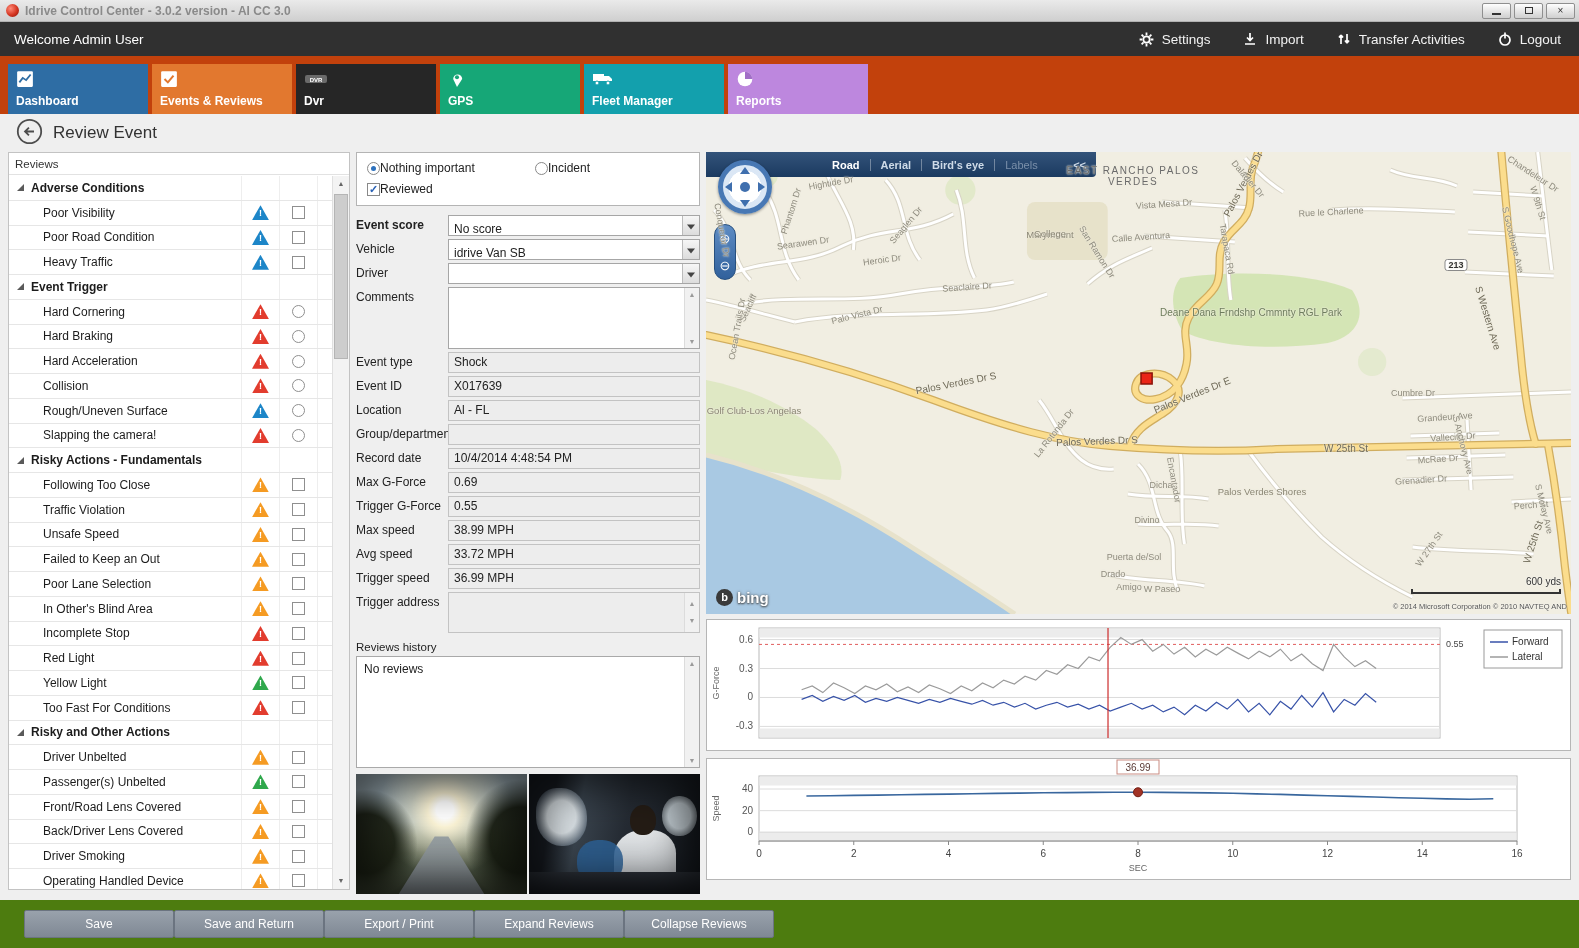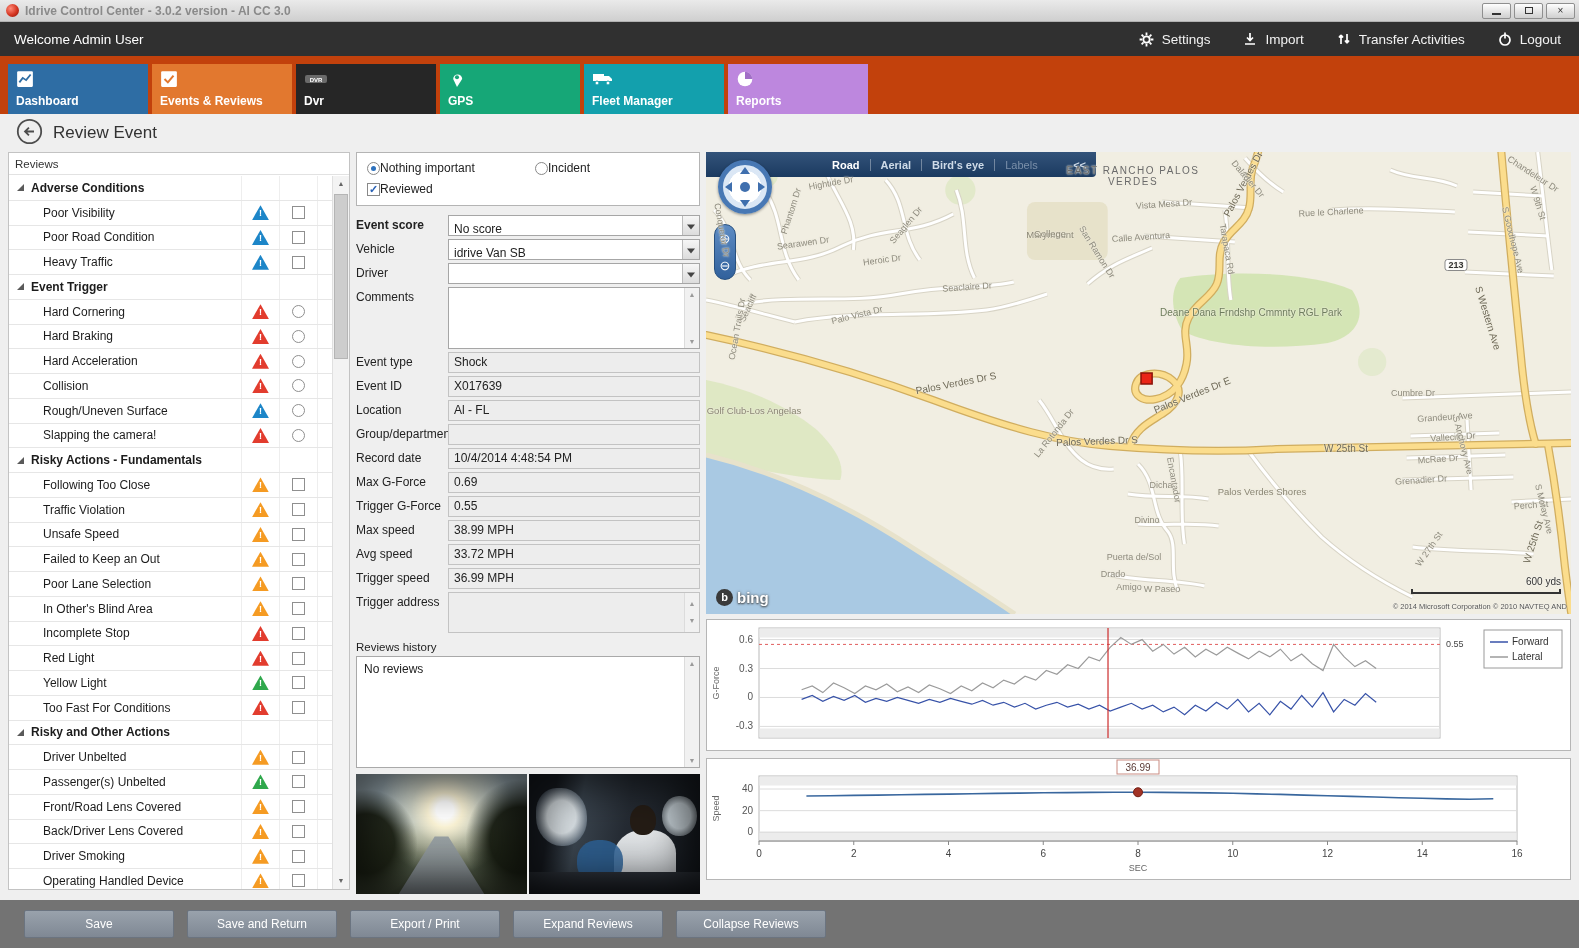--- a/index.html
+++ b/index.html
@@ -122,21 +122,21 @@
   .scale-label{font-size:10px;color:#333;text-shadow:0 0 2px #fff;margin-bottom:2px;}
   .scale-bar{height:5px;border-bottom:2px solid #333;border-left:2px solid #333;border-right:2px solid #333;}
   .copyright{position:absolute;right:4px;bottom:3px;font-size:7.5px;color:#555;text-shadow:0 0 2px #fff;}
 
   .chart-panel{background:#fff;border:1px solid #b6b6b6;overflow:hidden;}
   #gchart{height:132px;margin-top:5px;}
   #schart{height:122px;margin-top:7px;}
   svg{font-family:inherit;}
 
   
-  .footer{height:48px;background:#737373;display:flex;align-items:center;padding-left:24px;gap:13px;}
+  .footer{height:48px;background:#4d7c0f;display:flex;align-items:center;padding-left:24px;}
   .fbtn{width:150px;height:28px;background:linear-gradient(#99a2ac,#7f8894);border:1px solid #6b7480;border-radius:2px;color:#fff;font-size:12px;display:flex;align-items:center;justify-content:center;font-family:inherit;}
 </style>
 </head>
 <body>
 
 <div class="titlebar">
   <span class="appicon"></span>
   <span class="wtitle">Idrive Control Center - 3.0.2 version - Al CC 3.0</span>
   <span class="winbtns">
     <span class="wbtn">

